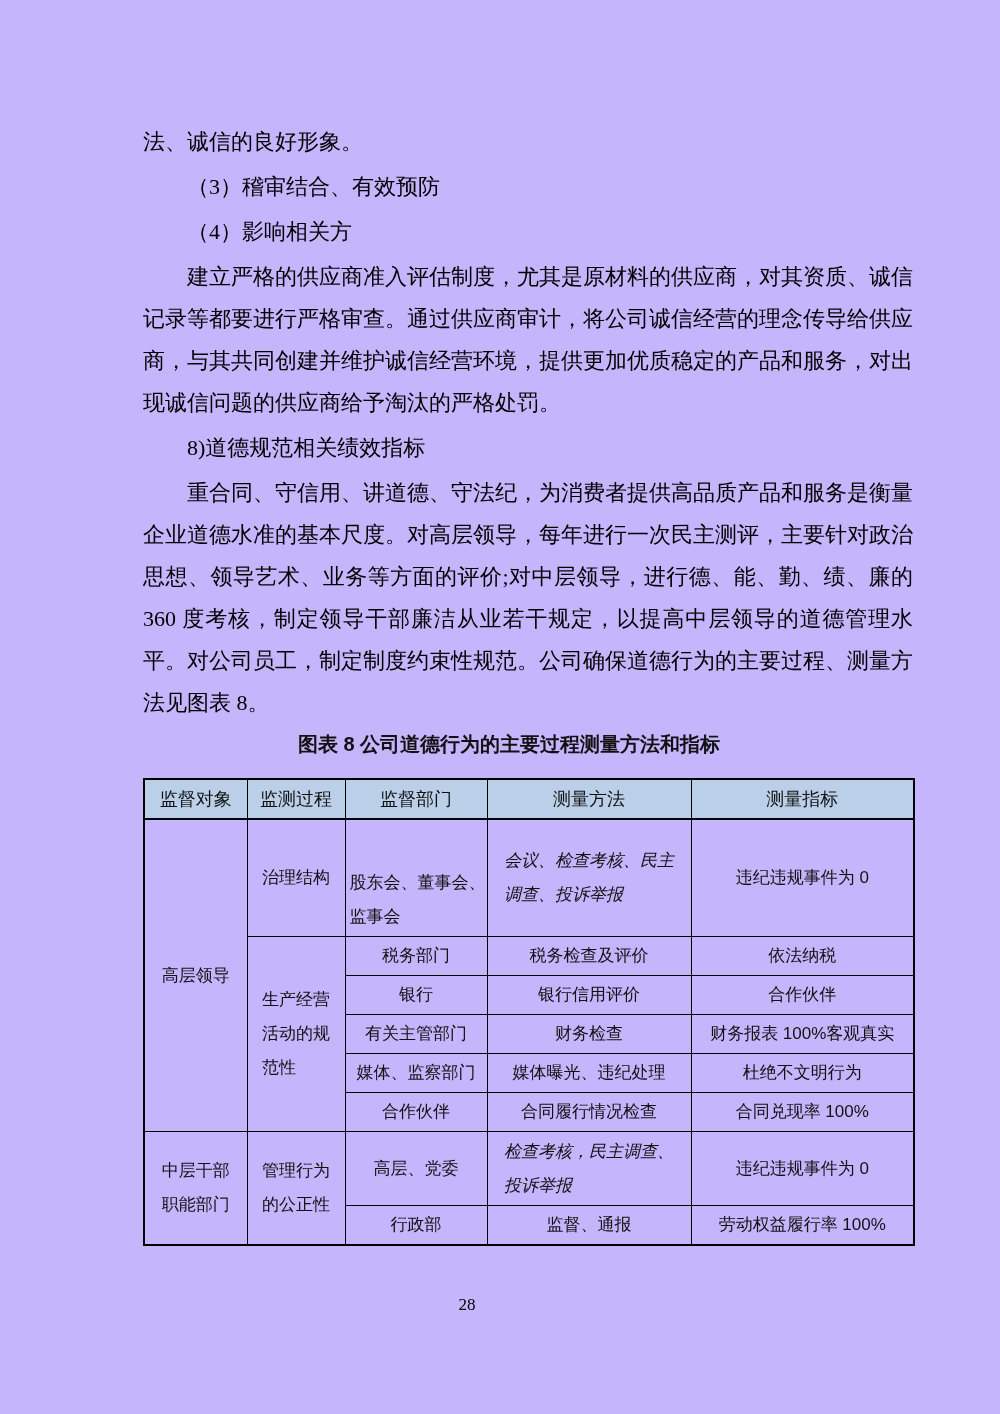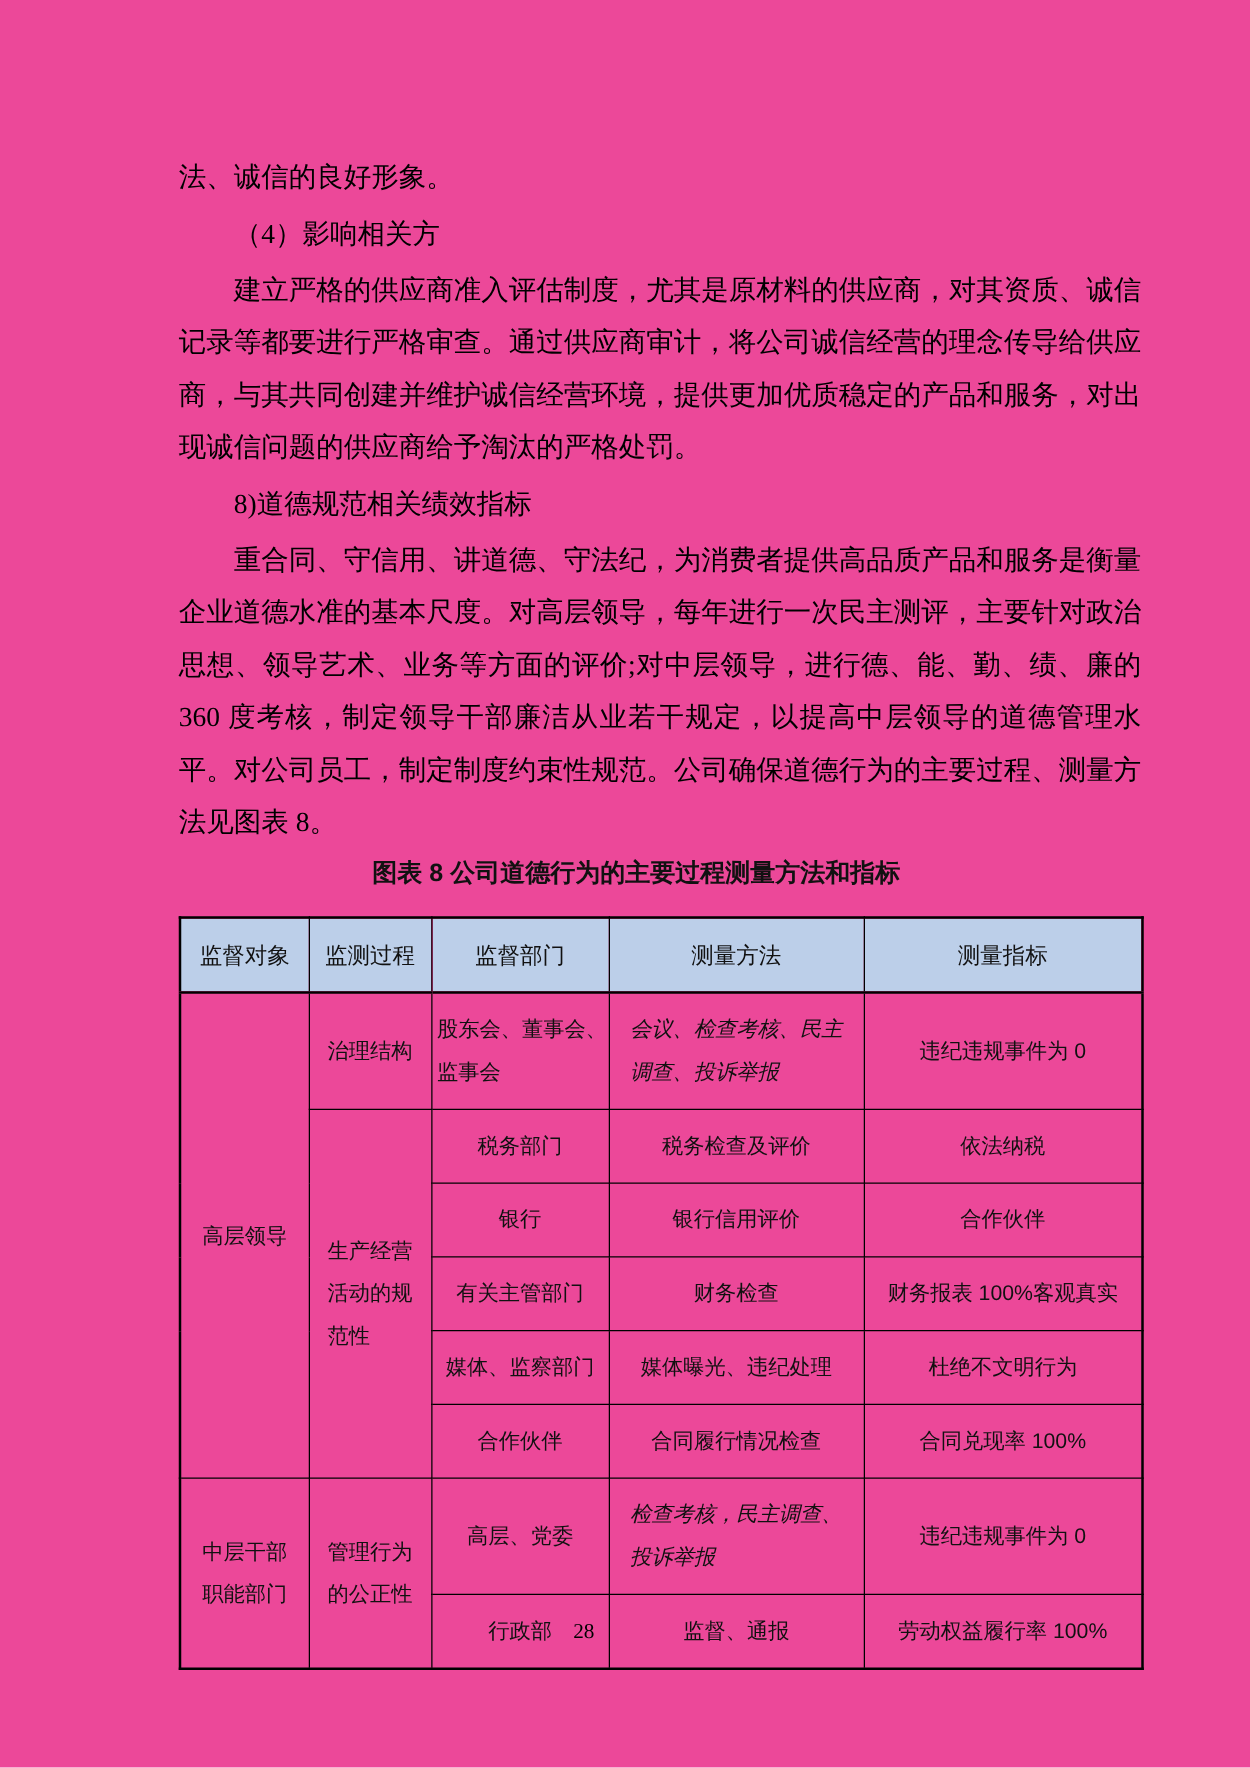--- a/index.html
+++ b/index.html
@@ -1,19 +1,19 @@
 <!DOCTYPE html>
 <html lang="zh" style="--header-bg: #bccfe9;"><head>
 <meta charset="utf-8">
 <style>
   html,body{margin:0;padding:0;background:#ffffff;}
   .page{
     position:relative;
     width:1000px;height:1414px;
-    background:#ec4899;
+    background:#c4b5fd;
     overflow:hidden;
     color:#000;
   }
   .content{
     position:absolute;
     left:143px;top:121px;
     width:770px;
     font-family:"Liberation Serif","DejaVu Serif",serif;
     font-size:22px;
     line-height:42px;
@@ -37,21 +37,21 @@
     border-collapse:collapse;
     table-layout:fixed;
     width:770px;
     font-family:"Liberation Sans","DejaVu Sans",sans-serif;
     font-size:17px;
     color:#111;
     border:2px solid #000;
   }
   table.ethics th, table.ethics td{
     border:1px solid #000;
-    padding:12px 4px;
+    padding:2px 4px;
     text-align:center;
     vertical-align:middle;
     line-height:34px;
     overflow:hidden;
   }
   table.ethics thead th{
     background:var(--header-bg,#bccfe9);
     font-weight:normal;
     font-size:18px;
     border-bottom:2px solid #000;
@@ -59,39 +59,40 @@
   tr.h40{height:40px;}
   tr.h74{height:74px;}
   tr.h34{height:34px;}
   .wrap{
     display:inline-block;
     text-align:left;
     vertical-align:middle;
     line-height:34px;
   }
   .w4{width:4em;}
-  .w8{width:8em;}
+  .w8{width:8em;margin-top:44px;}
   .w10{width:10em;font-style:italic;}
   .page-number{
     position:absolute;
     left:143px;top:1294px;
     width:648px;
     text-align:center;
     font-family:"Liberation Serif","DejaVu Serif",serif;
     font-size:17px;
     line-height:22px;
   }
 </style>
 </head>
 <body>
 
 <div class="page">
 
   <div class="content">
     <p class="para cont">法、诚信的良好形象。</p>
+    <p class="para heading">（3）稽审结合、有效预防</p>
     <p class="para heading">（4）影响相关方</p>
     <p class="para">建立严格的供应商准入评估制度，尤其是原材料的供应商，对其资质、诚信记录等都要进行严格审查。通过供应商审计，将公司诚信经营的理念传导给供应商，与其共同创建并维护诚信经营环境，提供更加优质稳定的产品和服务，对出现诚信问题的供应商给予淘汰的严格处罚。</p>
     <p class="para heading">8)道德规范相关绩效指标</p>
     <p class="para">重合同、守信用、讲道德、守法纪，为消费者提供高品质产品和服务是衡量企业道德水准的基本尺度。对高层领导，每年进行一次民主测评，主要针对政治思想、领导艺术、业务等方面的评价;对中层领导，进行德、能、勤、绩、廉的 360 度考核，制定领导干部廉洁从业若干规定，以提高中层领导的道德管理水平。对公司员工，制定制度约束性规范。公司确保道德行为的主要过程、测量方法见图表 8。</p>
 
     <div class="table-title">图表 8 公司道德行为的主要过程测量方法和指标</div>
 
     <table class="ethics">
       <colgroup>
         <col style="width:103px">

